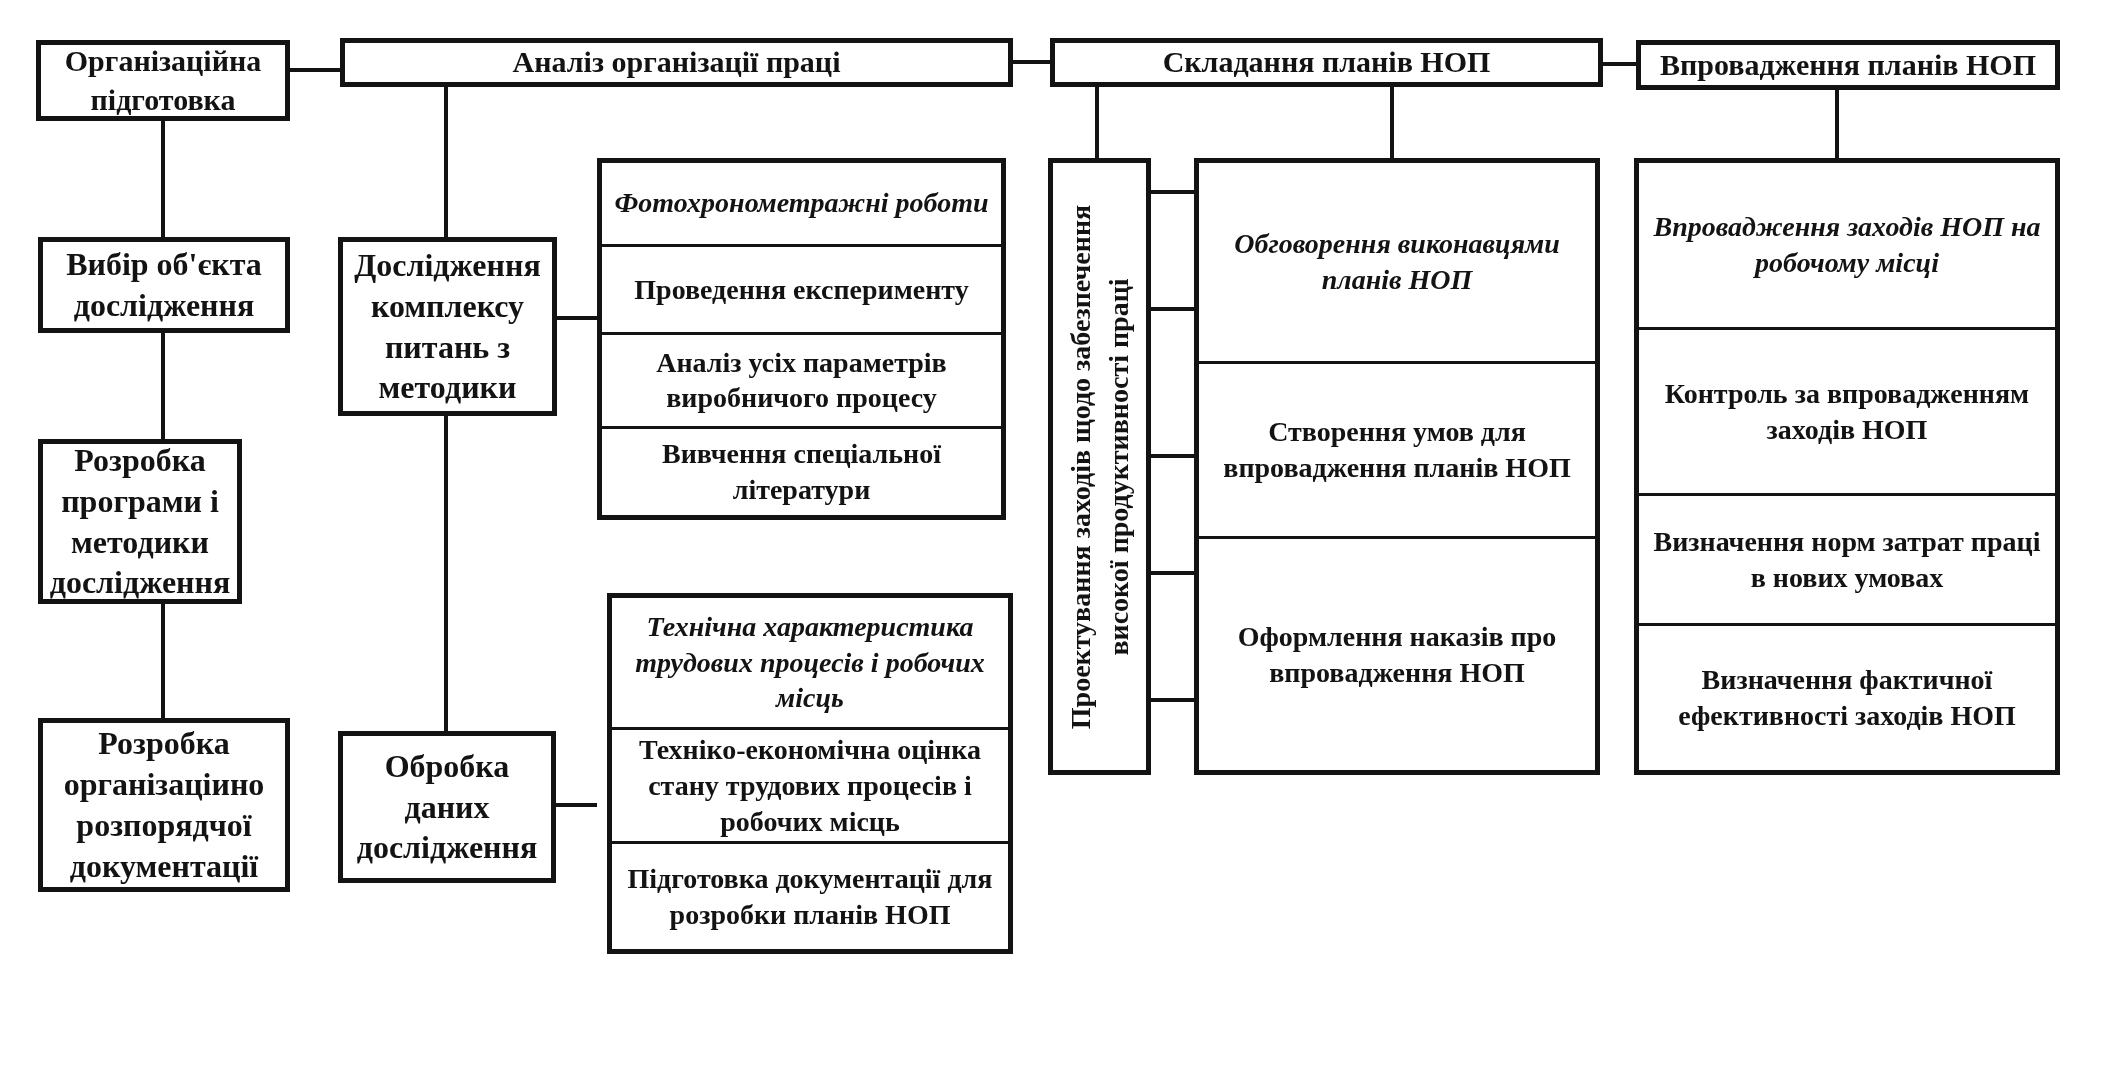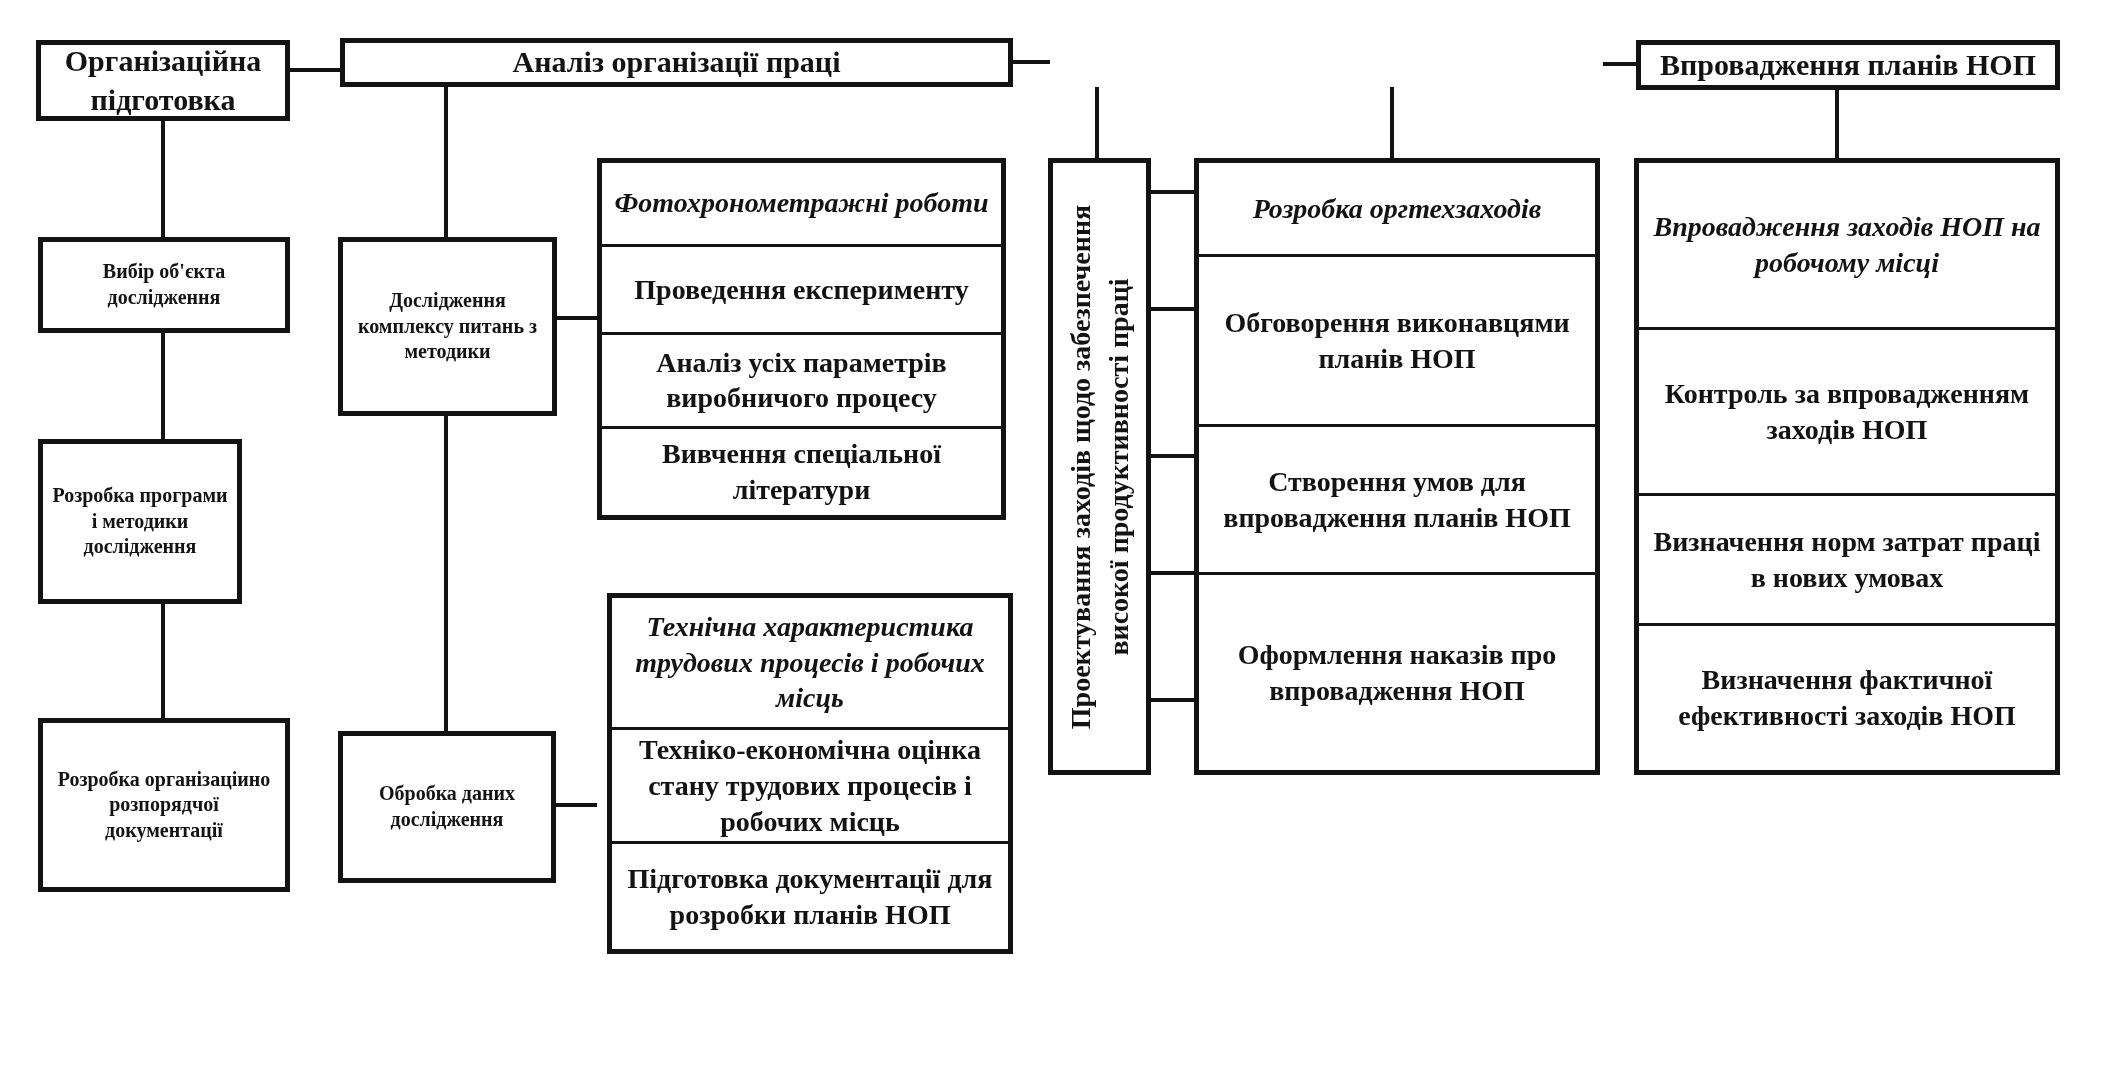--- a/index.html
+++ b/index.html
@@ -16,21 +16,21 @@
   .box {
     position: absolute;
     box-sizing: border-box;
     border: 5px solid var(--ink);
     background: var(--paper);
     display: flex;
     align-items: center;
     justify-content: center;
     text-align: center;
     padding: 2px 8px;
-    font-size: 20px;
+    font-size: 32px;
     line-height: 1.28;
   }
   .hdr { font-size: 30px; }
   .stack {
     position: absolute;
     box-sizing: border-box;
     border: 5px solid var(--ink);
     background: var(--paper);
     display: flex;
     flex-direction: column;
@@ -61,20 +61,21 @@
 </style>
 </head>
 <body>
 
 <div id="canvas">
 
   <div class="box hdr" style="left:36px; top:40px; width:254px; height:81px;">Організаційна підготовка</div>
 
   <div class="box hdr" style="left:340px; top:38px; width:673px; height:49px;">Аналіз організації праці</div>
 
+  <div class="box hdr" style="left:1050px; top:38px; width:553px; height:49px;">Складання планів НОП</div>
 
   <div class="box hdr" style="left:1636px; top:40px; width:424px; height:50px;">Впровадження планів НОП</div>
 
   <div class="box" style="left:38px; top:237px; width:252px; height:96px;">Вибір об'єкта дослідження</div>
 
   <div class="box" style="left:38px; top:439px; width:204px; height:165px;">Розробка програми і методики дослідження</div>
 
   <div class="box" style="left:38px; top:718px; width:252px; height:174px;">Розробка організаціино розпорядчої документації</div>
 
   <div class="box" style="left:338px; top:237px; width:219px; height:179px;">Дослідження комплексу питань з методики</div>
@@ -92,21 +93,20 @@
     <div class="cell" style="flex:155 0 0;">Технічна характеристика трудових процесів і робочих місць</div>
     <div class="cell" style="flex:126 0 0;">Техніко-економічна оцінка стану трудових процесів і робочих місць</div>
     <div class="cell" style="flex:125 0 0;">Підготовка документації для розробки планів НОП</div>
   </div>
 
   <div class="vwrap" style="left:1048px; top:158px; width:103px; height:617px;">
     <div class="vtext">Проектування заходів щодо забезпечення високої продуктивності праці</div>
   </div>
 
   <div class="stack" style="left:1194px; top:158px; width:406px; height:617px;">
-    <div class="cell" style="flex:67 0 0;">Розробка оргтехзаходів</div>
     <div class="cell" style="flex:126 0 0;">Обговорення виконавцями планів НОП</div>
     <div class="cell" style="flex:109 0 0;">Створення умов для впровадження планів НОП</div>
     <div class="cell" style="flex:147 0 0;">Оформлення наказів про впровадження НОП</div>
   </div>
 
   <div class="stack" style="left:1634px; top:158px; width:426px; height:617px;">
     <div class="cell" style="flex:135 0 0;">Впровадження заходів НОП на робочому місці</div>
     <div class="cell" style="flex:135 0 0;">Контроль за впровадженням заходів НОП</div>
     <div class="cell" style="flex:104 0 0;">Визначення норм затрат праці в нових умовах</div>
     <div class="cell" style="flex:118 0 0;">Визначення фактичної ефективності заходів НОП</div>

